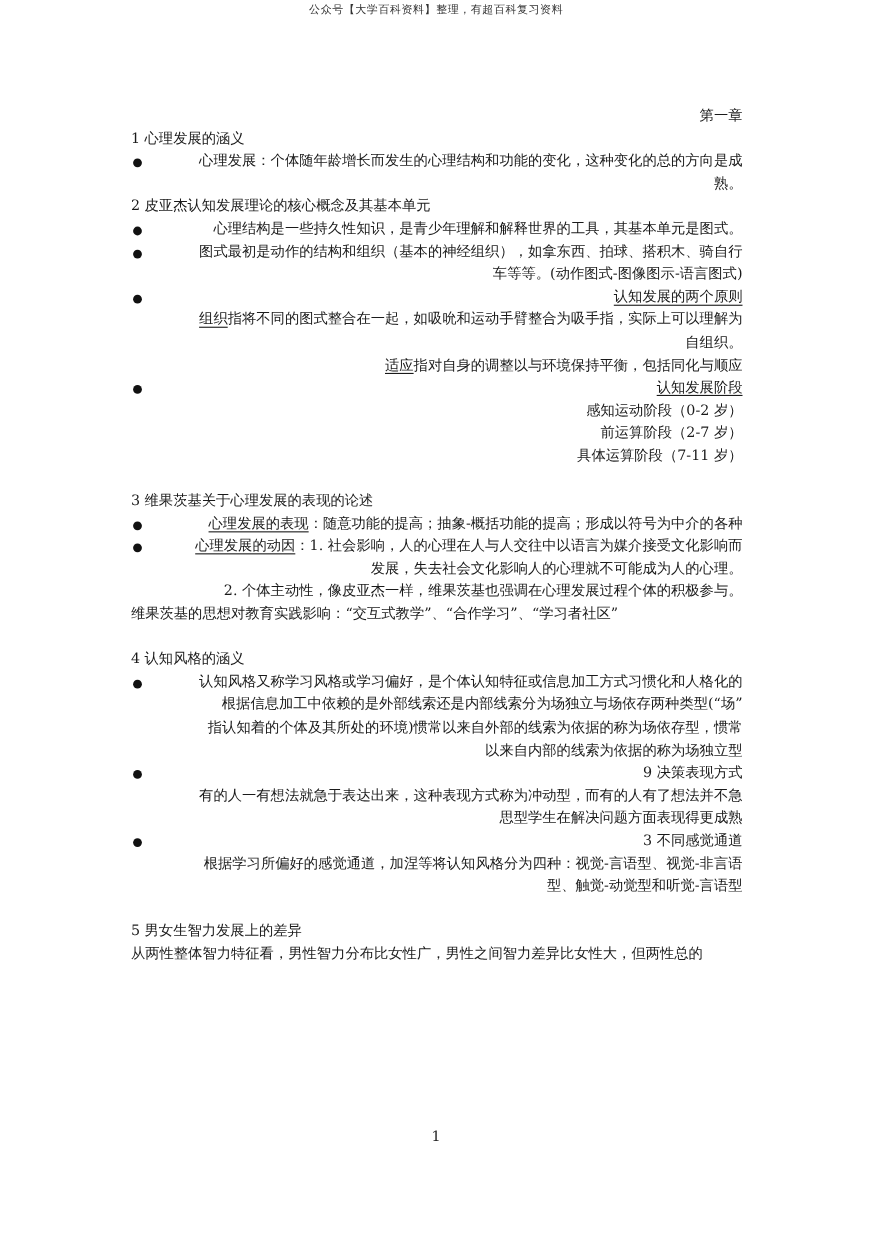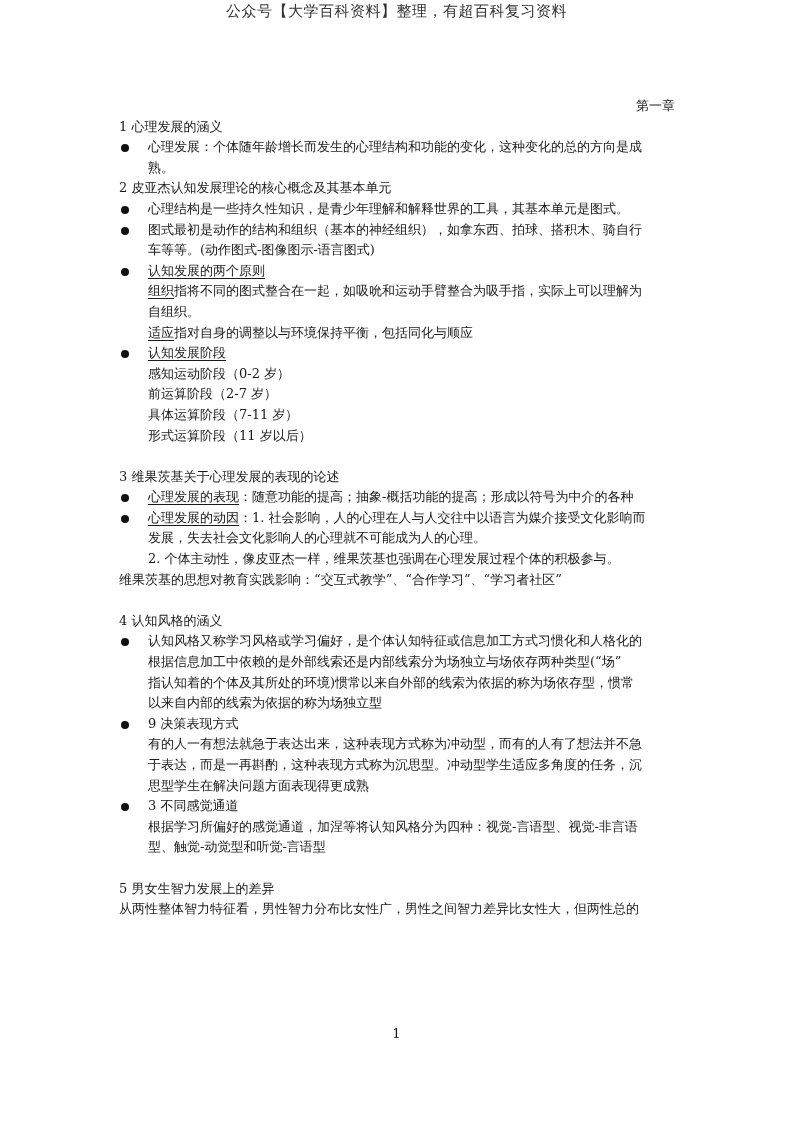--- a/index.html
+++ b/index.html
@@ -1,23 +1,23 @@
 <!DOCTYPE html>
 <html><head>
 <meta charset="utf-8">
 <style>
   html, body { margin:0; padding:0; background:#ffffff; }
   body { width:793px; height:1122px; position:relative; overflow:hidden;
          font-family: "DejaVu Serif", "Liberation Serif", serif; color:#1a1a1a; }
   .hdr { position:absolute; top:2px; left:0; width:793px; text-align:center;
-         font-size:15px; letter-spacing:0.5px; color:#333; }
+         font-size:10px; letter-spacing:0.5px; color:#333; }
   .page { position:absolute; top:96px; left:119px; width:556px; font-size:13px; line-height:20.6px; }
   .title { text-align:right; height:20.6px; }
   .line { white-space:nowrap; height:20.6px; position:relative; }
-  .ind { padding-left:29px; }
+  .ind { padding-left:29px;text-align:right; }
   .bullet::before { content:""; position:absolute; left:2px; top:7px; width:8px; height:8px;
                     border-radius:50%; background:#111; }
   .u { text-decoration:underline; text-underline-offset:3px; }
   .blank { height:20.6px; }
   .pnum { position:absolute; top:1026px; left:0; width:793px; text-align:center; font-size:13px; }
 </style>
 </head>
 <body>
 
 <div class="hdr">公众号【大学百科资料】整理，有超百科复习资料</div>
@@ -34,39 +34,37 @@
   <div class="line ind bullet">图式最初是动作的结构和组织（基本的神经组织），如拿东西、拍球、搭积木、骑自行</div>
   <div class="line ind">车等等。(动作图式-图像图示-语言图式)</div>
   <div class="line ind bullet"><span class="u">认知发展的两个原则</span></div>
   <div class="line ind"><span class="u">组织</span><span>指将不同的图式整合在一起，如吸吮和运动手臂整合为吸手指，实际上可以理解为</span></div>
   <div class="line ind">自组织。</div>
   <div class="line ind"><span class="u">适应</span><span>指对自身的调整以与环境保持平衡，包括同化与顺应</span></div>
   <div class="line ind bullet"><span class="u">认知发展阶段</span></div>
   <div class="line ind">感知运动阶段（0-2 岁）</div>
   <div class="line ind">前运算阶段（2-7 岁）</div>
   <div class="line ind">具体运算阶段（7-11 岁）</div>
-  <div class="line ind">形式运算阶段（11 岁以后）</div>
   <div class="blank"></div>
 
   <div class="line">3 维果茨基关于心理发展的表现的论述</div>
   <div class="line ind bullet"><span class="u">心理发展的表现</span><span>：随意功能的提高；抽象-概括功能的提高；形成以符号为中介的各种</span></div>
   <div class="line ind bullet"><span class="u">心理发展的动因</span><span>：1. 社会影响，人的心理在人与人交往中以语言为媒介接受文化影响而</span></div>
   <div class="line ind">发展，失去社会文化影响人的心理就不可能成为人的心理。</div>
   <div class="line ind">2. 个体主动性，像皮亚杰一样，维果茨基也强调在心理发展过程个体的积极参与。</div>
   <div class="line">维果茨基的思想对教育实践影响：“交互式教学”、“合作学习”、“学习者社区”</div>
   <div class="blank"></div>
 
   <div class="line">4 认知风格的涵义</div>
   <div class="line ind bullet">认知风格又称学习风格或学习偏好，是个体认知特征或信息加工方式习惯化和人格化的</div>
   <div class="line ind">根据信息加工中依赖的是外部线索还是内部线索分为场独立与场依存两种类型(“场”</div>
   <div class="line ind">指认知着的个体及其所处的环境)惯常以来自外部的线索为依据的称为场依存型，惯常</div>
   <div class="line ind">以来自内部的线索为依据的称为场独立型</div>
   <div class="line ind bullet">9 决策表现方式</div>
   <div class="line ind">有的人一有想法就急于表达出来，这种表现方式称为冲动型，而有的人有了想法并不急</div>
-  <div class="line ind">于表达，而是一再斟酌，这种表现方式称为沉思型。冲动型学生适应多角度的任务，沉</div>
   <div class="line ind">思型学生在解决问题方面表现得更成熟</div>
   <div class="line ind bullet">3 不同感觉通道</div>
   <div class="line ind">根据学习所偏好的感觉通道，加涅等将认知风格分为四种：视觉-言语型、视觉-非言语</div>
   <div class="line ind">型、触觉-动觉型和听觉-言语型</div>
   <div class="blank"></div>
 
   <div class="line">5 男女生智力发展上的差异</div>
   <div class="line">从两性整体智力特征看，男性智力分布比女性广，男性之间智力差异比女性大，但两性总的</div>
 </div>
 

